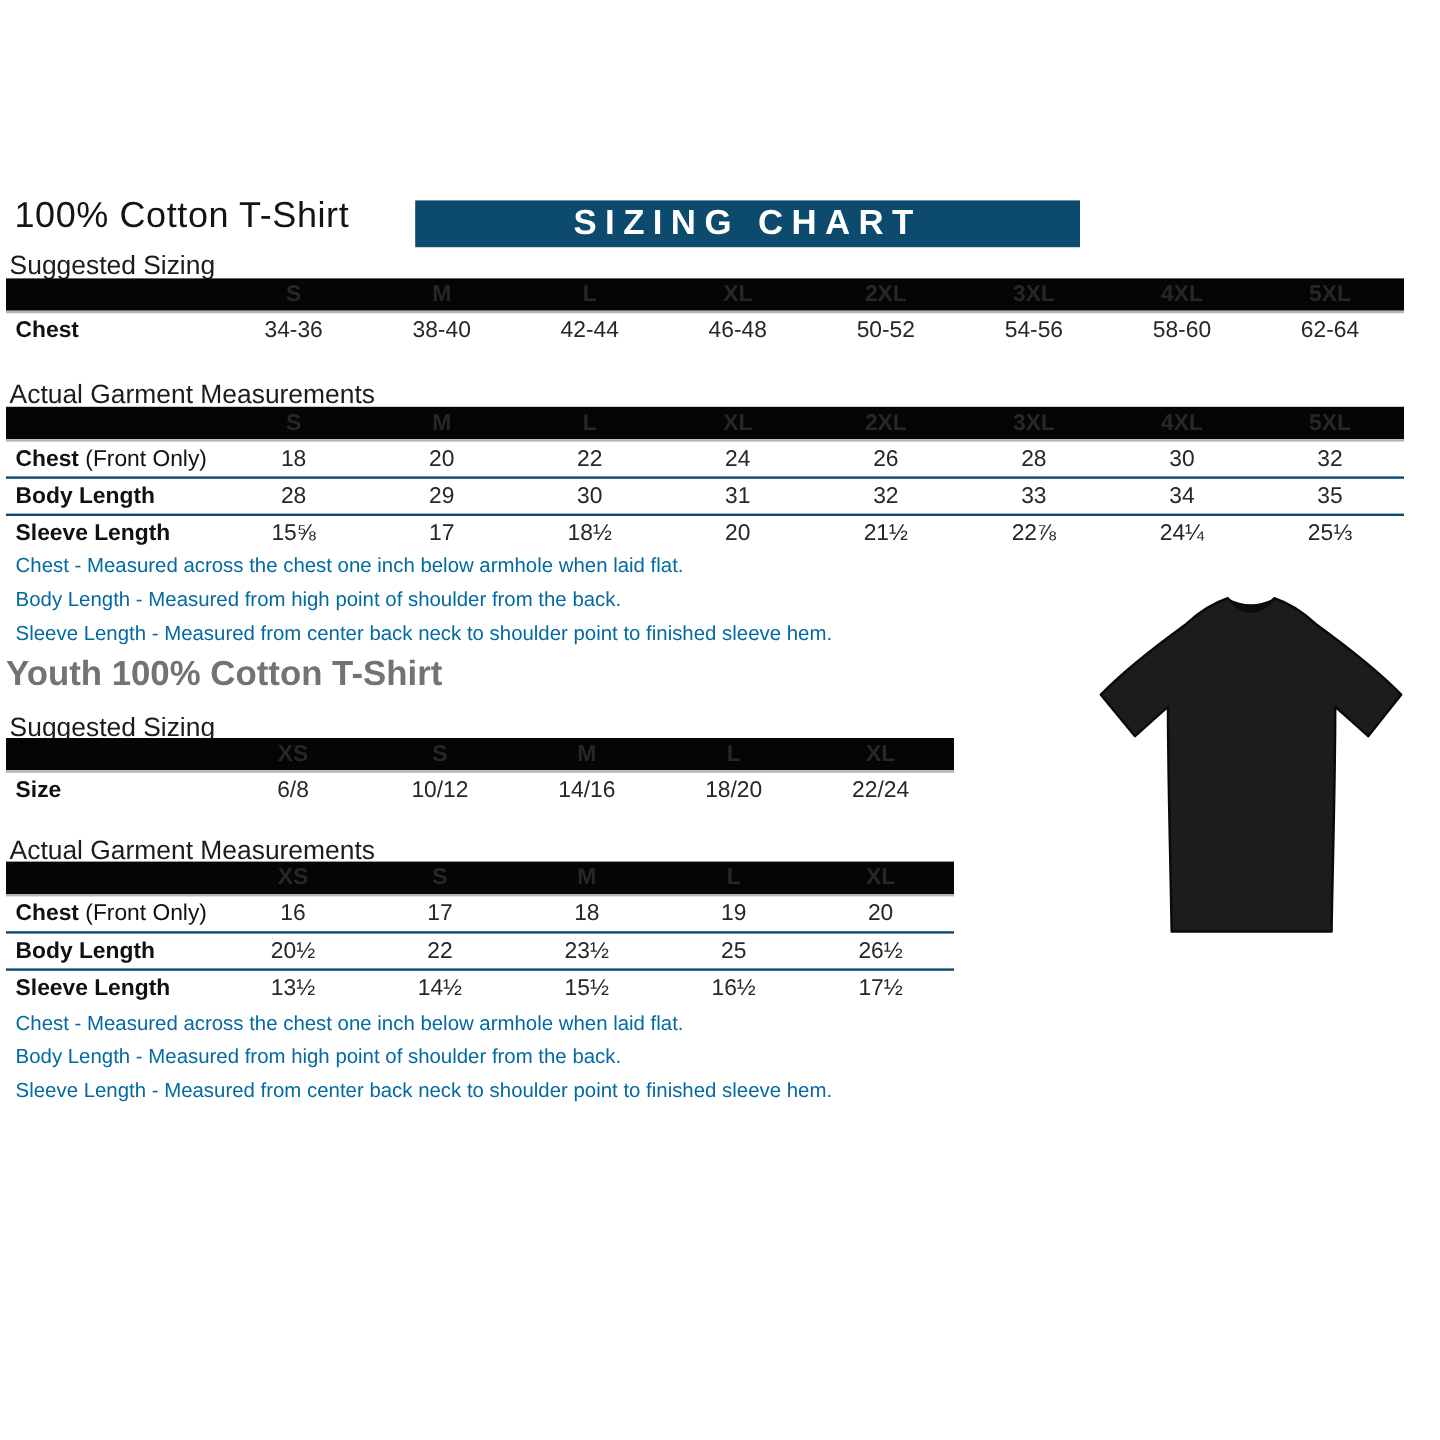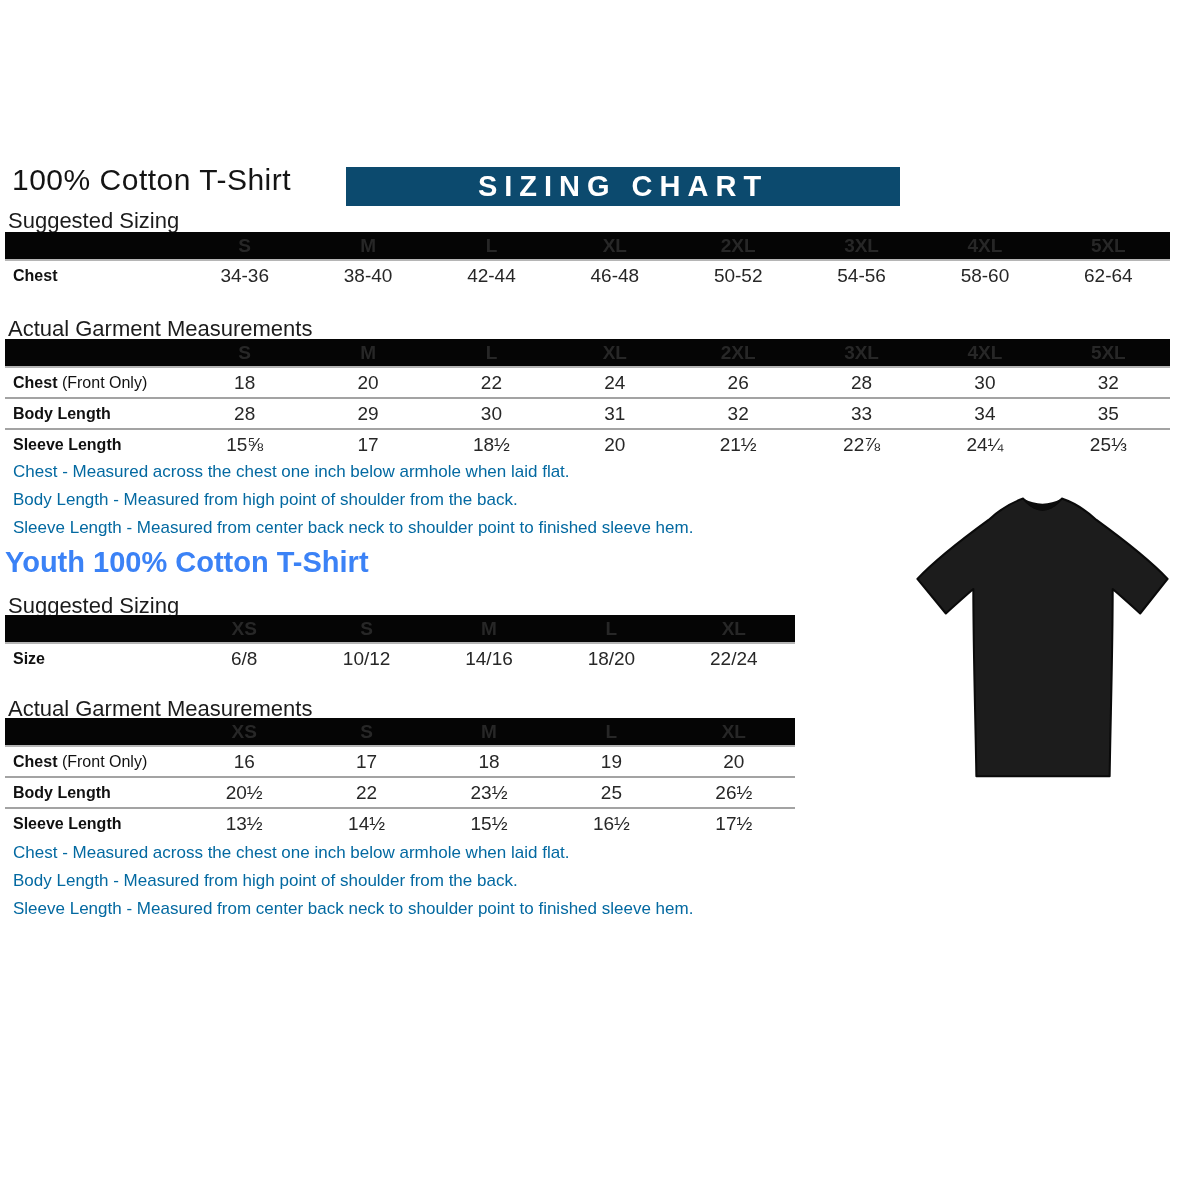--- a/index.html
+++ b/index.html
@@ -18,36 +18,36 @@
     background:#0c4a6e; color:#ffffff;
     display:flex; align-items:center; justify-content:center;
     font-size:29px; font-weight:700; letter-spacing:7px;
   }
   .section-label {
     position:absolute; left:8px;
     font-size:22px; color:#1c1c1c;
   }
   .youth-title {
     position:absolute; left:5px; top:546px;
-    font-size:29px; font-weight:700; color:#3b82f6;
+    font-size:29px; font-weight:700; color:#737373;
   }
   .size-table { position:absolute; left:5px; }
   .size-table.adult { width:1165px; }
   .size-table.youth { width:790px; }
   .thead {
     background:#050505; height:27px;
     display:flex; align-items:center;
   }
   .thead .col { color:#ffffff; font-weight:700; font-size:20px; }
   .trow { display:flex; align-items:center; height:29px; background:#fff; }
   .thead + .trow { border-top:2px solid #b5b5b5; }
-  .trow + .trow { border-top:2px solid #a3a3a3; }
+  .trow + .trow { border-top:2px solid #0c4a6e; }
   .cell.label-cell {
     width:178px; box-sizing:border-box; padding-left:8px;
-    font-size:16px; font-weight:700; color:#111; white-space:nowrap;
+    font-size:19px; font-weight:700; color:#111; white-space:nowrap;
   }
   .cell.col { flex:1; text-align:center; font-size:19px; color:#272727; }
   .row-label-suffix { font-weight:400; }
   .note {
     position:absolute; left:13px;
     font-size:17px; color:#0369a1; white-space:nowrap;
   }
   .tshirt-wrap { position:absolute; left:895px; top:487px; width:295px; height:312px; }
 </style>
 </head>

